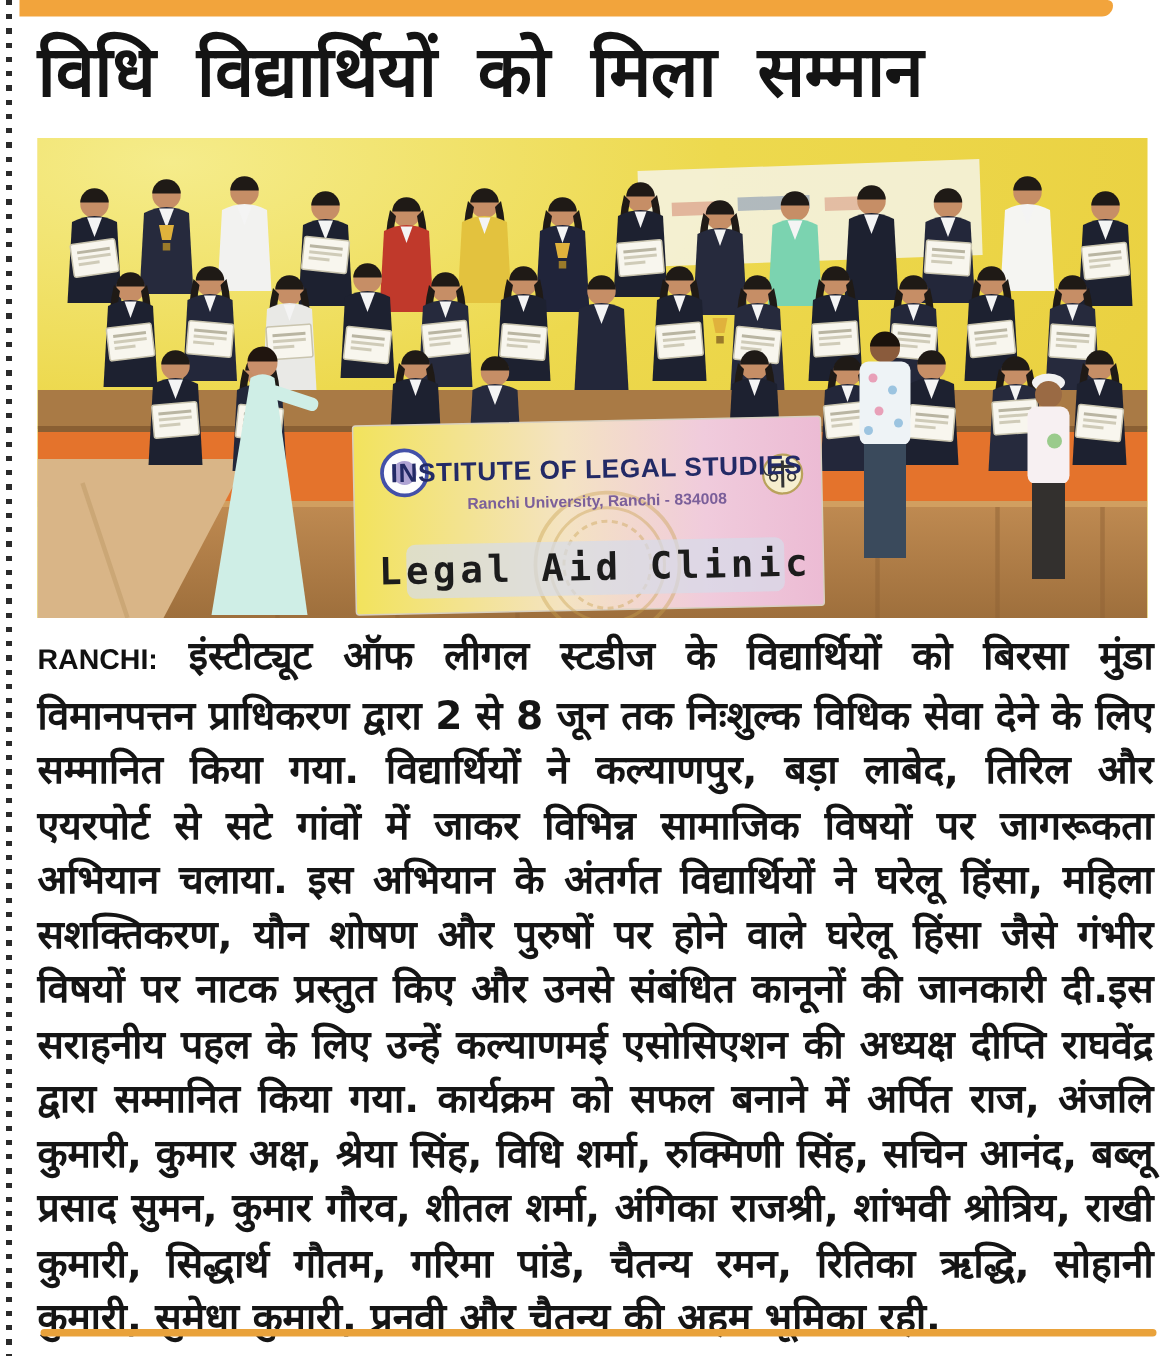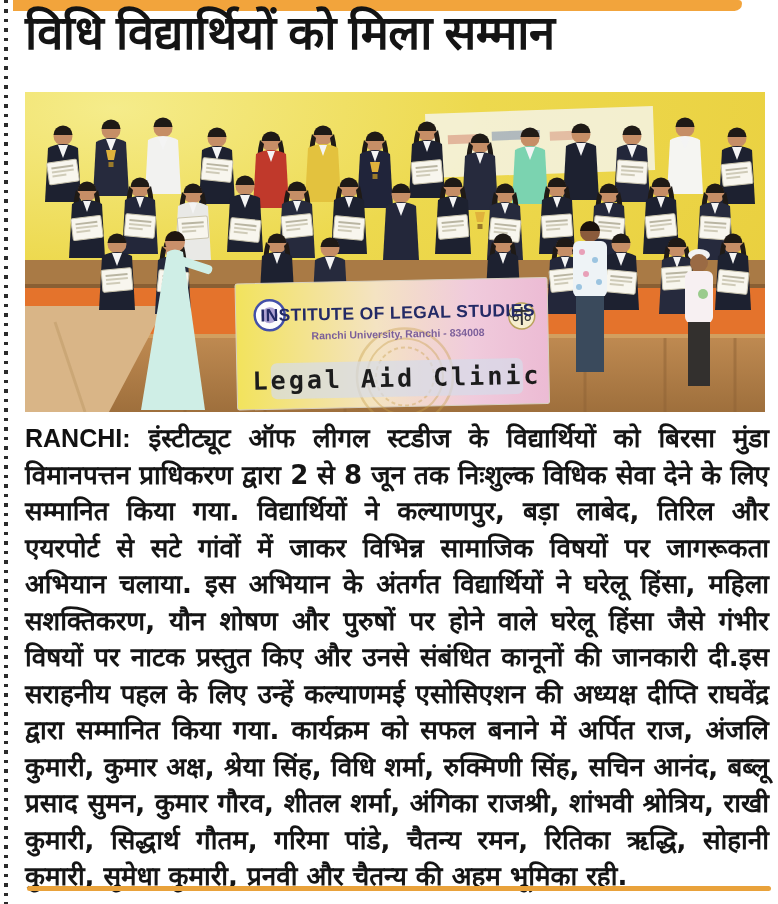--- a/index.html
+++ b/index.html
@@ -9,37 +9,37 @@
   }
   .dotted-border{
     position:absolute;left:4px;top:0;width:4px;height:904px;
     background:repeating-linear-gradient(to bottom,#2b2b2b 0 3.5px,transparent 3.5px 9.5px);
   }
   .top-bar{
     position:absolute;left:13px;top:0;width:729px;height:11px;
     background:#F2A43C;border-radius:0 8px 16px 0;
   }
   .headline{
-    position:absolute;left:25px;top:4px;width:740px;margin:0;
+    position:absolute;left:25px;top:24px;width:740px;margin:0;
     font-size:47px;line-height:1.25;font-weight:800;color:#141414;
-    font-family:Liberation Sans, sans-serif;letter-spacing:-0.5px;
+    font-family:Liberation Mono, monospace;letter-spacing:-0.5px;
   }
   .photo{
     position:absolute;left:25px;top:92px;width:740px;height:320px;
     background:#EDD94E;overflow:hidden;
   }
   .photo svg{display:block;}
   .article{
     position:absolute;left:25px;top:420px;width:744px;margin:0;
     font-size:26px;line-height:36.5px;color:#151515;font-weight:600;
     text-align:justify;font-family:"DejaVu Sans",sans-serif;
   }
   .dateline{
     font-family:"Liberation Sans","DejaVu Sans",sans-serif;
-    font-weight:800;font-size:25px;color:#111;
+    font-weight:800;font-size:19px;color:#111;
   }
   .bottom-rule{
     position:absolute;left:27px;top:886px;width:744px;height:5px;
     background:#E9A23B;border-radius:3px;
   }
   .b-title{font-family:"Liberation Sans","DejaVu Sans",sans-serif;font-weight:800;letter-spacing:.4px;}
   .b-sub{font-family:"Liberation Sans","DejaVu Sans",sans-serif;font-weight:700;}
   .b-clinic{font-family:"DejaVu Sans Mono",monospace;font-weight:700;letter-spacing:3px;}
 </style>
 </head>

